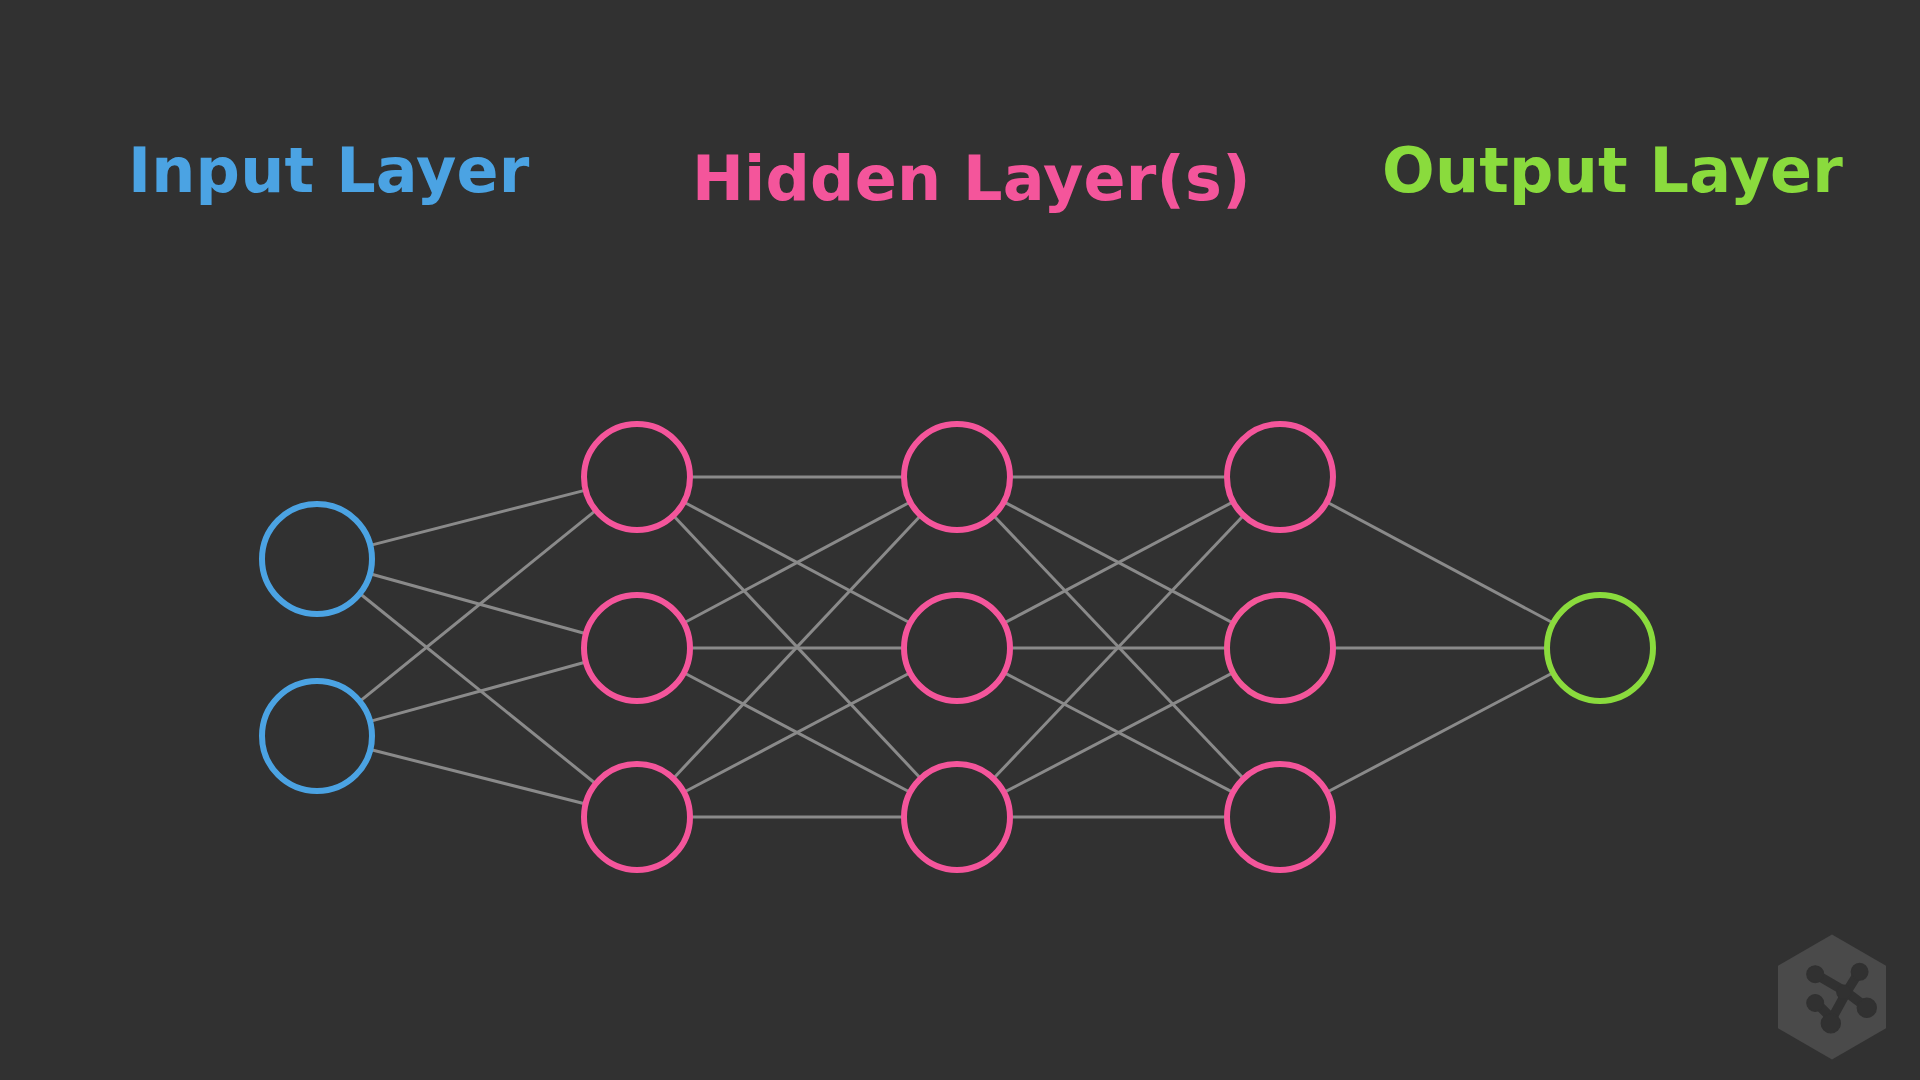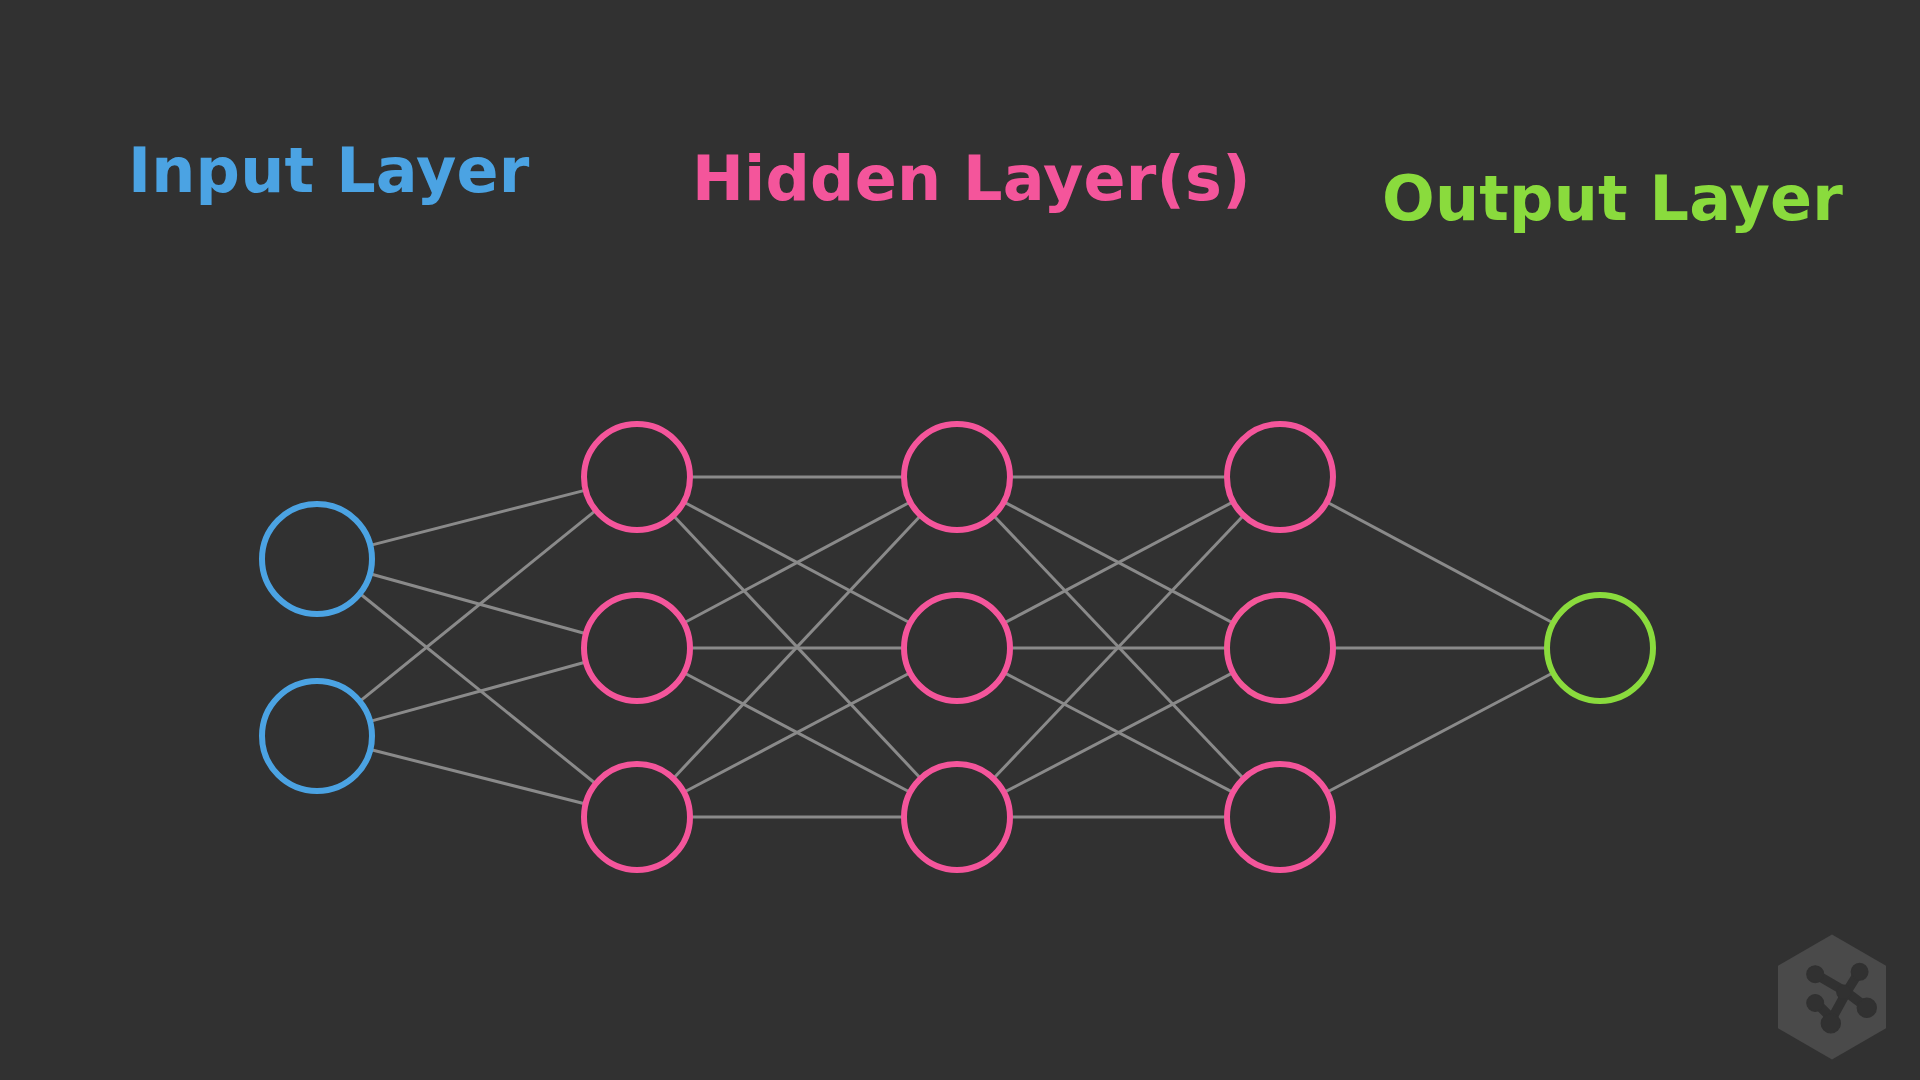--- a/index.html
+++ b/index.html
@@ -26,21 +26,21 @@
     font-family: "DejaVu Sans", "Liberation Sans", sans-serif;
     font-weight: bold;
     font-size: 62px;
     letter-spacing: 0.2px;
     white-space: nowrap;
     line-height: 1;
     user-select: none;
   }
   #label-input  { left: 128px;  top: 140px; }
   #label-hidden { left: 692px;  top: 140px; }
-  #label-output { left: 1382px; top: 140px; margin-top: 28px; }
+  #label-output { left: 1382px; top: 140px; }
 
   #net-svg {
     position: absolute;
     left: 0;
     top: 0;
     width: 1920px;
     height: 1080px;
     display: block;
   }
   #watermark {

